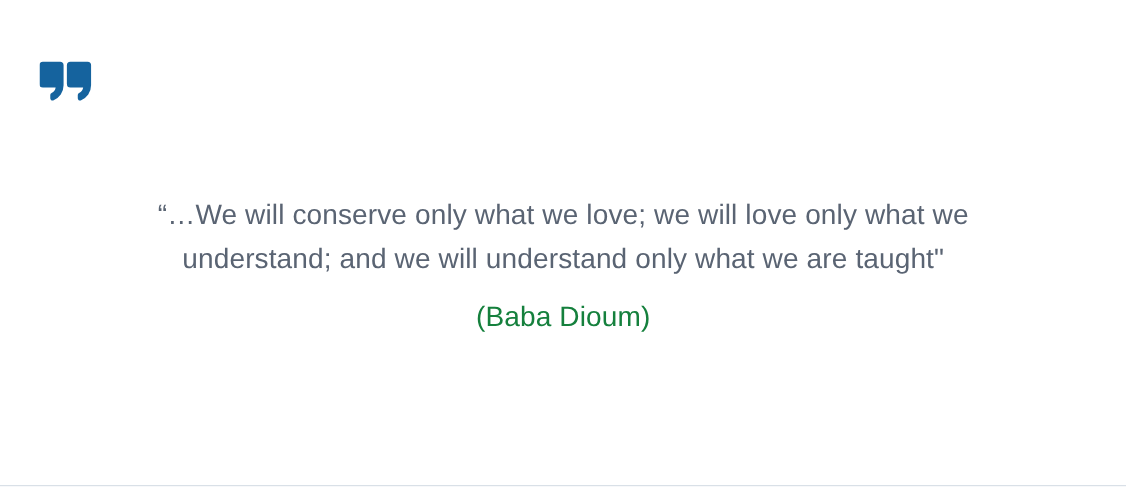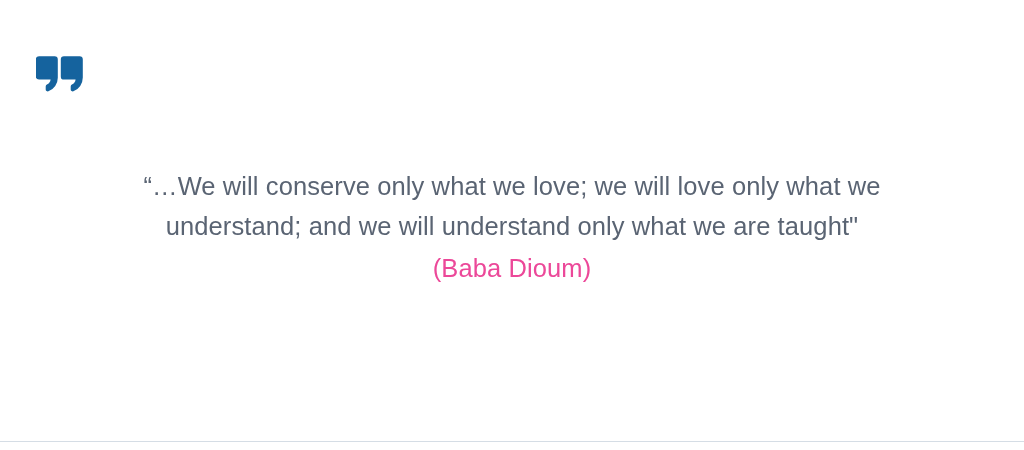--- a/index.html
+++ b/index.html
@@ -41,35 +41,35 @@
     position: absolute;
     left: 0;
     right: 0;
     top: 164px;
     text-align: center;
     padding: 0 64px;
     box-sizing: border-box;
   }
 
   .quote-text {
-    margin: 2px;
+    margin: 12px;
     color: #5a6473;
     font-size: 25.5px;
     font-weight: 300;
     line-height: 40px;
     letter-spacing: 0.1px;
     max-width: 745px;
     margin-left: auto;
     margin-right: auto;
     font-family: "Liberation Sans", sans-serif;
   }
 
   .quote-attribution {
     margin: 0;
-    color: #ec4899;
+    color: #15803d;
     font-size: 25.5px;
     font-weight: 300;
     line-height: 40px;
     letter-spacing: 0.1px;
     font-family: "Liberation Sans", sans-serif;
   }
 
   
   .bottom-rule {
     position: absolute;

